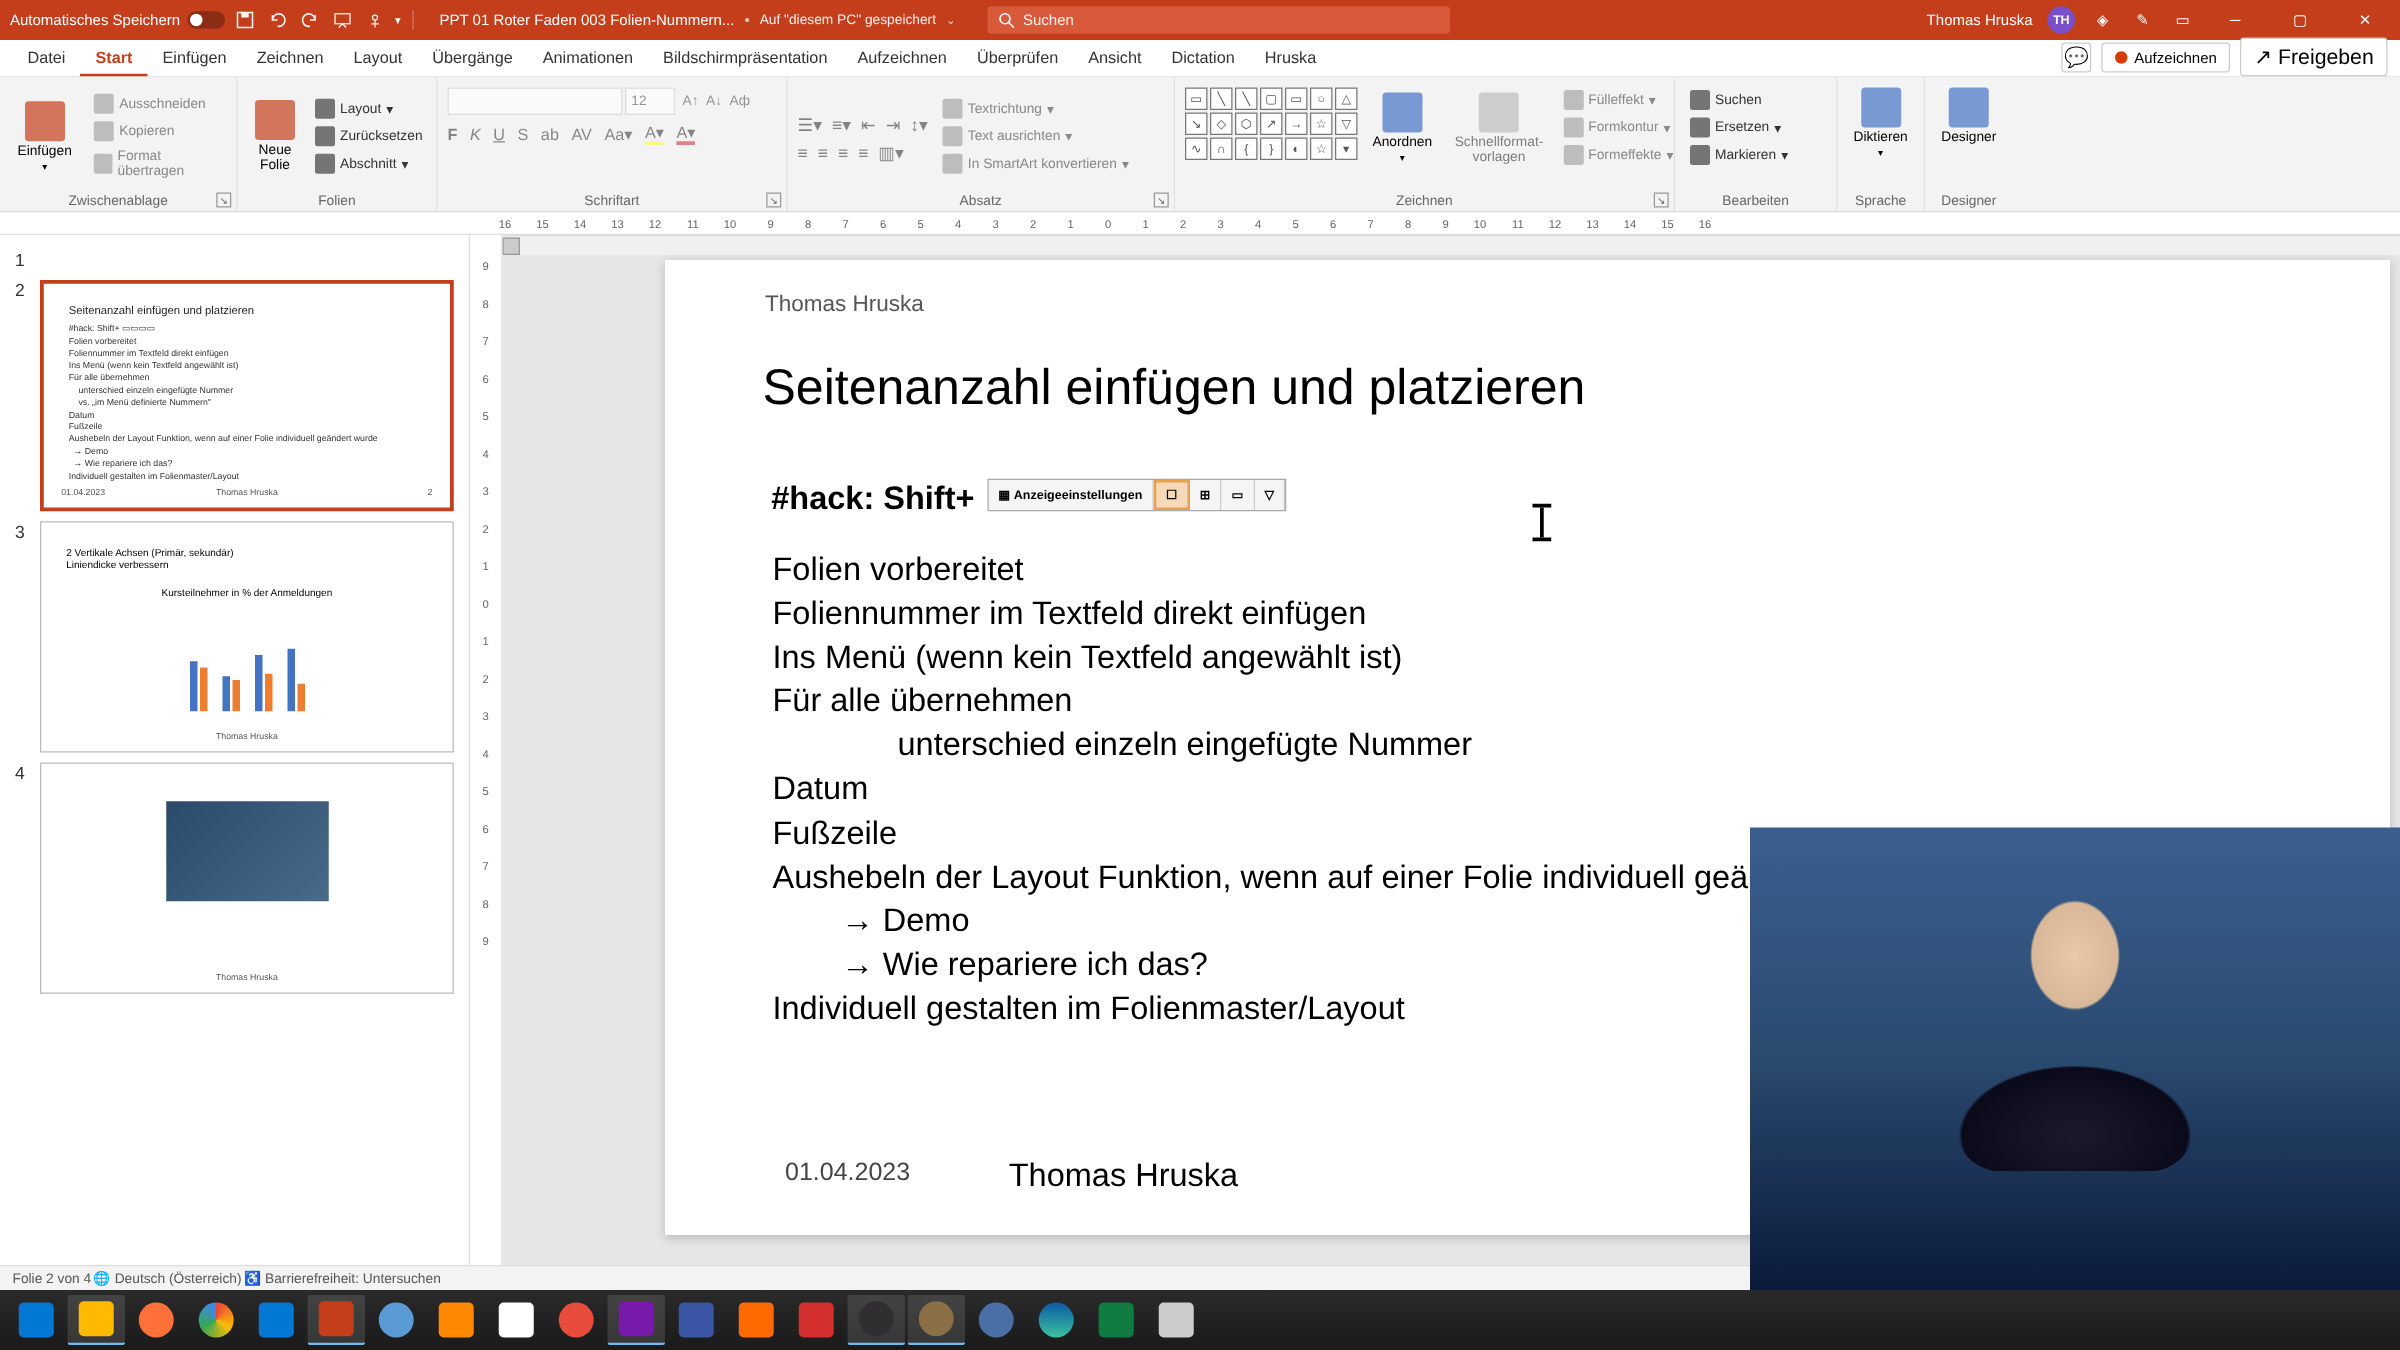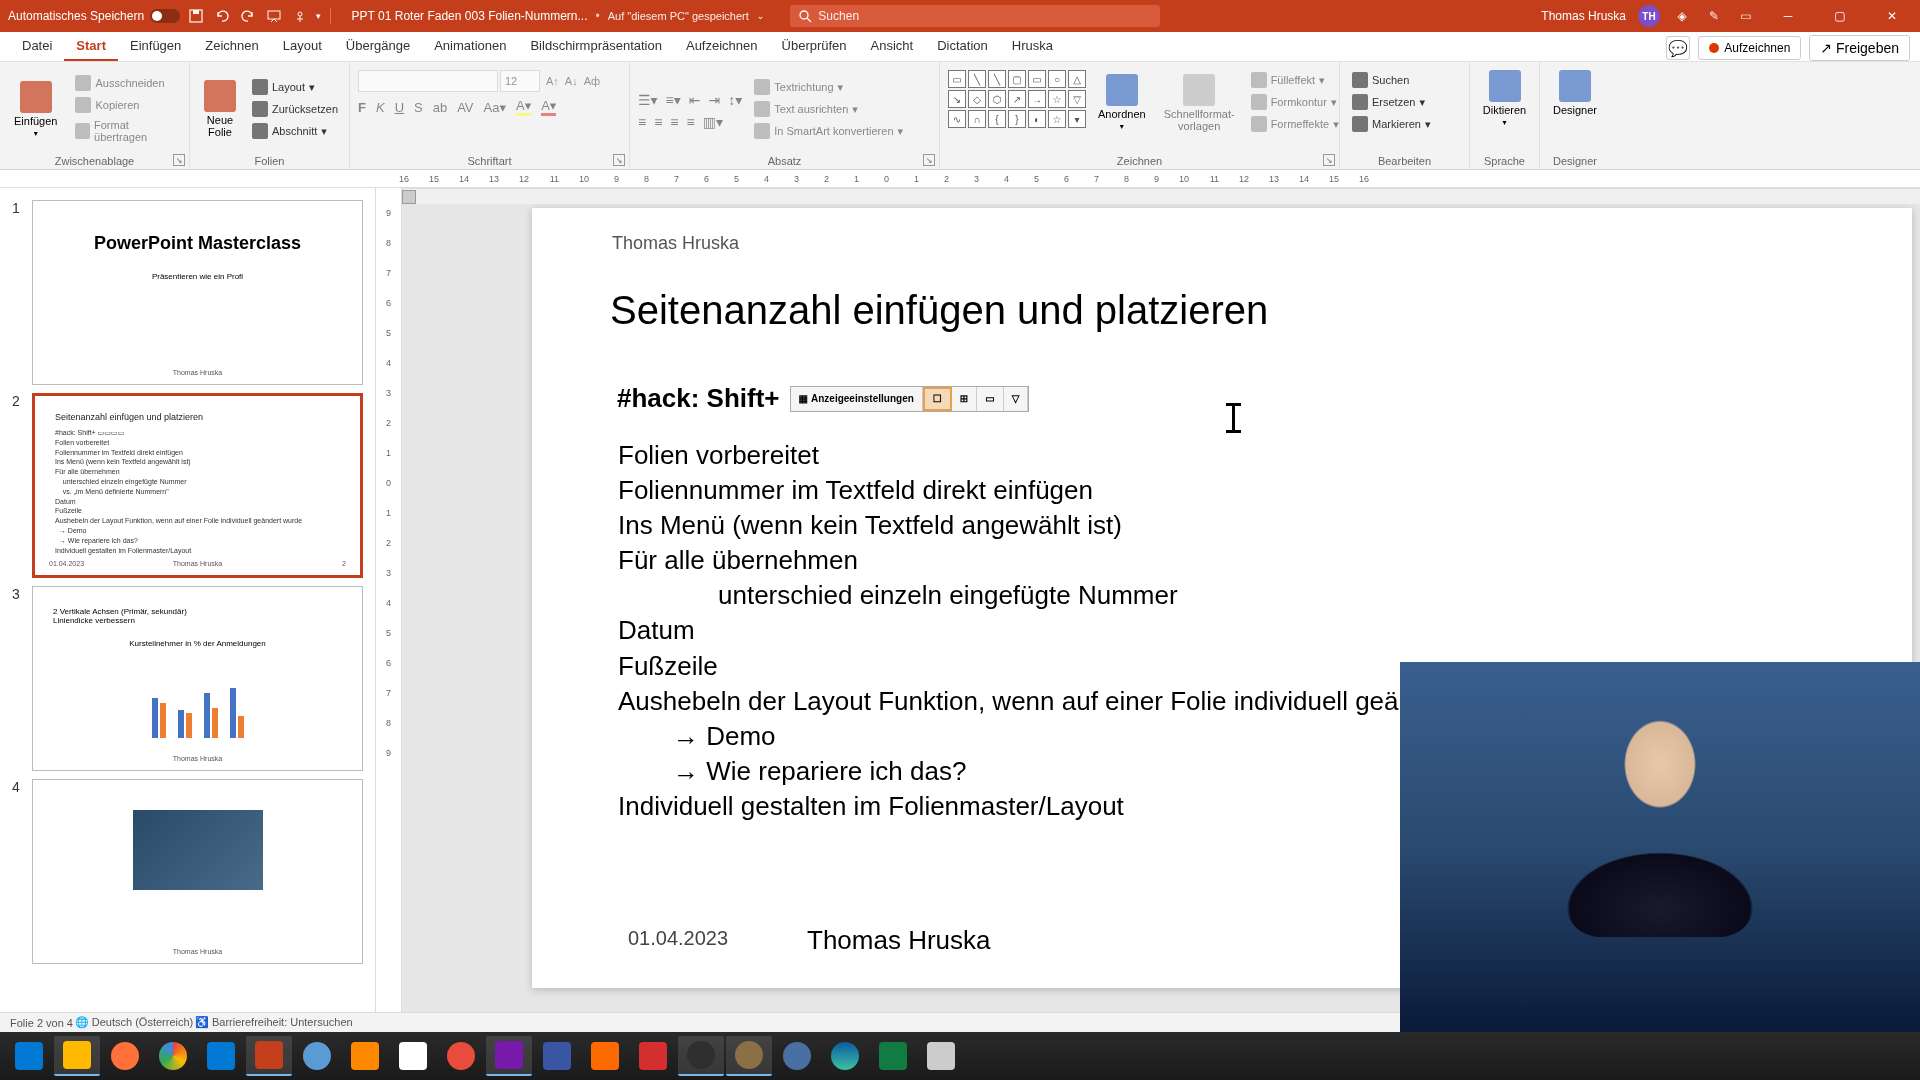--- a/index.html
+++ b/index.html
@@ -17,21 +17,21 @@
 .avatar{width:22px;height:22px;border-radius:50%;background:#7b4fc7;display:flex;align-items:center;justify-content:center;font-size:10px;font-weight:600}
 .winbtn{width:40px;height:32px;display:flex;align-items:center;justify-content:center;cursor:pointer}
 
 
 .tabs{height:30px;background:#fff;display:flex;align-items:end;padding-left:10px;border-bottom:1px solid #e1e1e1}
 .tab{padding:6px 12px;font-size:13px;color:#333;cursor:pointer}
 .tab.active{color:#c43e1c;border-bottom:2px solid #c43e1c;font-weight:600}
 .tab-right{margin-left:auto;display:flex;align-items:center;gap:8px;padding-right:10px}
 .rec-btn{background:#fff;border:1px solid #ccc;padding:4px 10px;border-radius:3px;font-size:12px;cursor:pointer;display:flex;align-items:center;gap:5px}
 .rec-dot{width:10px;height:10px;border-radius:50%;background:#d83b01}
-.share-btn{background:#fff;border:1px solid #ccc;padding:4px 10px;border-radius:3px;font-size:14px;cursor:pointer}
+.share-btn{background:#fff;border:1px solid #ccc;padding:4px 10px;border-radius:3px;font-size:17px;cursor:pointer}
 .comment-icon{width:24px;height:24px;border:1px solid #ccc;border-radius:3px;display:flex;align-items:center;justify-content:center;cursor:pointer}
 
 
 .ribbon{height:108px;background:#f3f3f3;display:flex;border-bottom:1px solid #d4d4d4}
 .rgroup{border-right:1px solid #e1e1e1;padding:4px 8px;display:flex;flex-direction:column;position:relative}
 .rgroup-label{position:absolute;bottom:2px;left:0;right:0;text-align:center;font-size:11px;color:#666}
 .rgroup-dlg{position:absolute;bottom:3px;right:4px;width:12px;height:12px;border:1px solid #999;font-size:8px;display:flex;align-items:center;justify-content:center;color:#666}
 .rbtn-lg{display:flex;flex-direction:column;align-items:center;gap:2px;padding:4px 6px;font-size:11px;cursor:pointer;text-align:center}
 .rbtn-lg .ico{width:32px;height:32px;background:#c43e1c;border-radius:3px;opacity:.7}
 .rbtn-sm{display:flex;align-items:center;gap:4px;padding:2px 4px;font-size:11px;cursor:pointer;color:#888}
@@ -66,21 +66,21 @@
 .bar{width:6px}
 .bar.b1{background:#4472c4}.bar.b2{background:#ed7d31}
 .thumb4-img{width:130px;height:80px;background:linear-gradient(135deg,#2a4a6a,#4a6a8a);margin:16px auto;position:relative}
 
 .vruler{width:26px;background:#fff;border-right:1px solid #ddd;display:flex;flex-direction:column;align-items:center;font-size:9px;color:#666;padding-top:20px;gap:20px}
 
 .slide-area{flex:1;background:#e6e6e6;position:relative;overflow:hidden}
 .slide{position:absolute;left:130px;top:20px;width:1380px;height:780px;background:#fff;box-shadow:0 2px 8px rgba(0,0,0,.2)}
 .slide-author{position:absolute;left:80px;top:25px;font-size:18px;color:#555}
 .slide-title{position:absolute;left:78px;top:80px;font-size:40px;font-weight:400;color:#000}
-.slide-hack{position:absolute;left:85px;top:175px;font-size:26px;font-weight:600;color:#000;display:flex;align-items:center;gap:10px}
+.slide-hack{position:absolute;left:85px;top:175px;font-size:26px;font-weight:600;color:#000;display:flex;align-items:flex-start;gap:10px}
 .hack-toolbar{display:flex;align-items:center;border:1px solid #aaa;background:#f5f5f5;height:26px;font-size:10px}
 .hack-item{padding:0 8px;border-right:1px solid #ccc;height:100%;display:flex;align-items:center;gap:3px}
 .hack-item.sel{background:#f5d9b8;border:2px solid #e8a04a}
 .slide-body{position:absolute;left:86px;top:230px;font-size:26px;line-height:1.35;color:#000}
 .slide-body .indent{padding-left:100px}
 .slide-body .indent2{padding-left:55px}
 .slide-date{position:absolute;left:96px;bottom:38px;font-size:20px;color:#444}
 .slide-foot-author{position:absolute;left:275px;bottom:32px;font-size:26px;color:#000}
 .cursor{position:absolute;left:700px;top:198px;width:3px;height:24px;background:#000}
 .cursor::before{content:"";position:absolute;top:-3px;left:-6px;width:15px;height:3px;background:#000}
@@ -405,25 +405,20 @@
     <span>13</span>
     <span>14</span>
     <span>15</span>
     <span>16</span>
   </div>
 
 <div class="main">
   <div class="thumbs">
     <div class="thumb-wrap">
       <div class="thumb-num">1</div>
-      <div class="thumb">
-        <div class="th-title">PowerPoint Masterclass</div>
-        <div class="th-sub">Präsentieren wie ein Profi</div>
-        <div class="th-foot" style="left:50%;right:auto;transform:translateX(-50%)">Thomas Hruska</div>
-      </div>
     </div>
     <div class="thumb-wrap">
       <div class="thumb-num">2</div>
       <div class="thumb selected">
         <div class="thumb2-title">Seitenanzahl einfügen und platzieren</div>
         <div class="thumb2-body">
           #hack: Shift+ ▭▭▭▭<br>
           Folien vorbereitet<br>
           Foliennummer im Textfeld direkt einfügen<br>
           Ins Menü (wenn kein Textfeld angewählt ist)<br>

